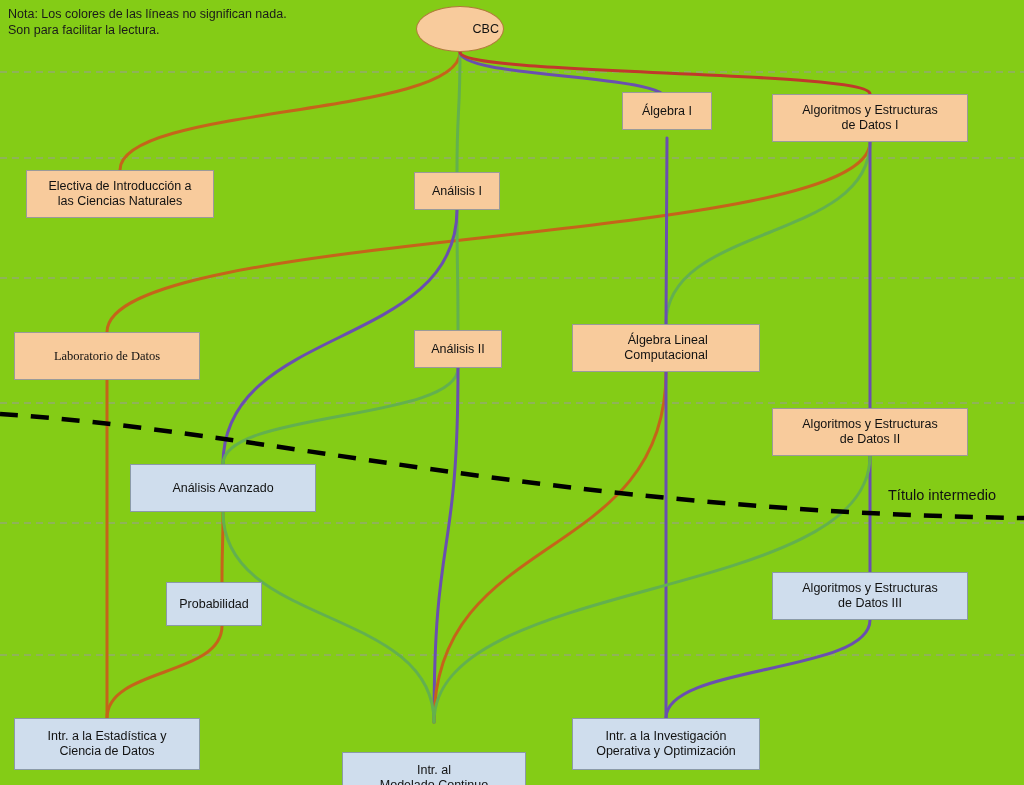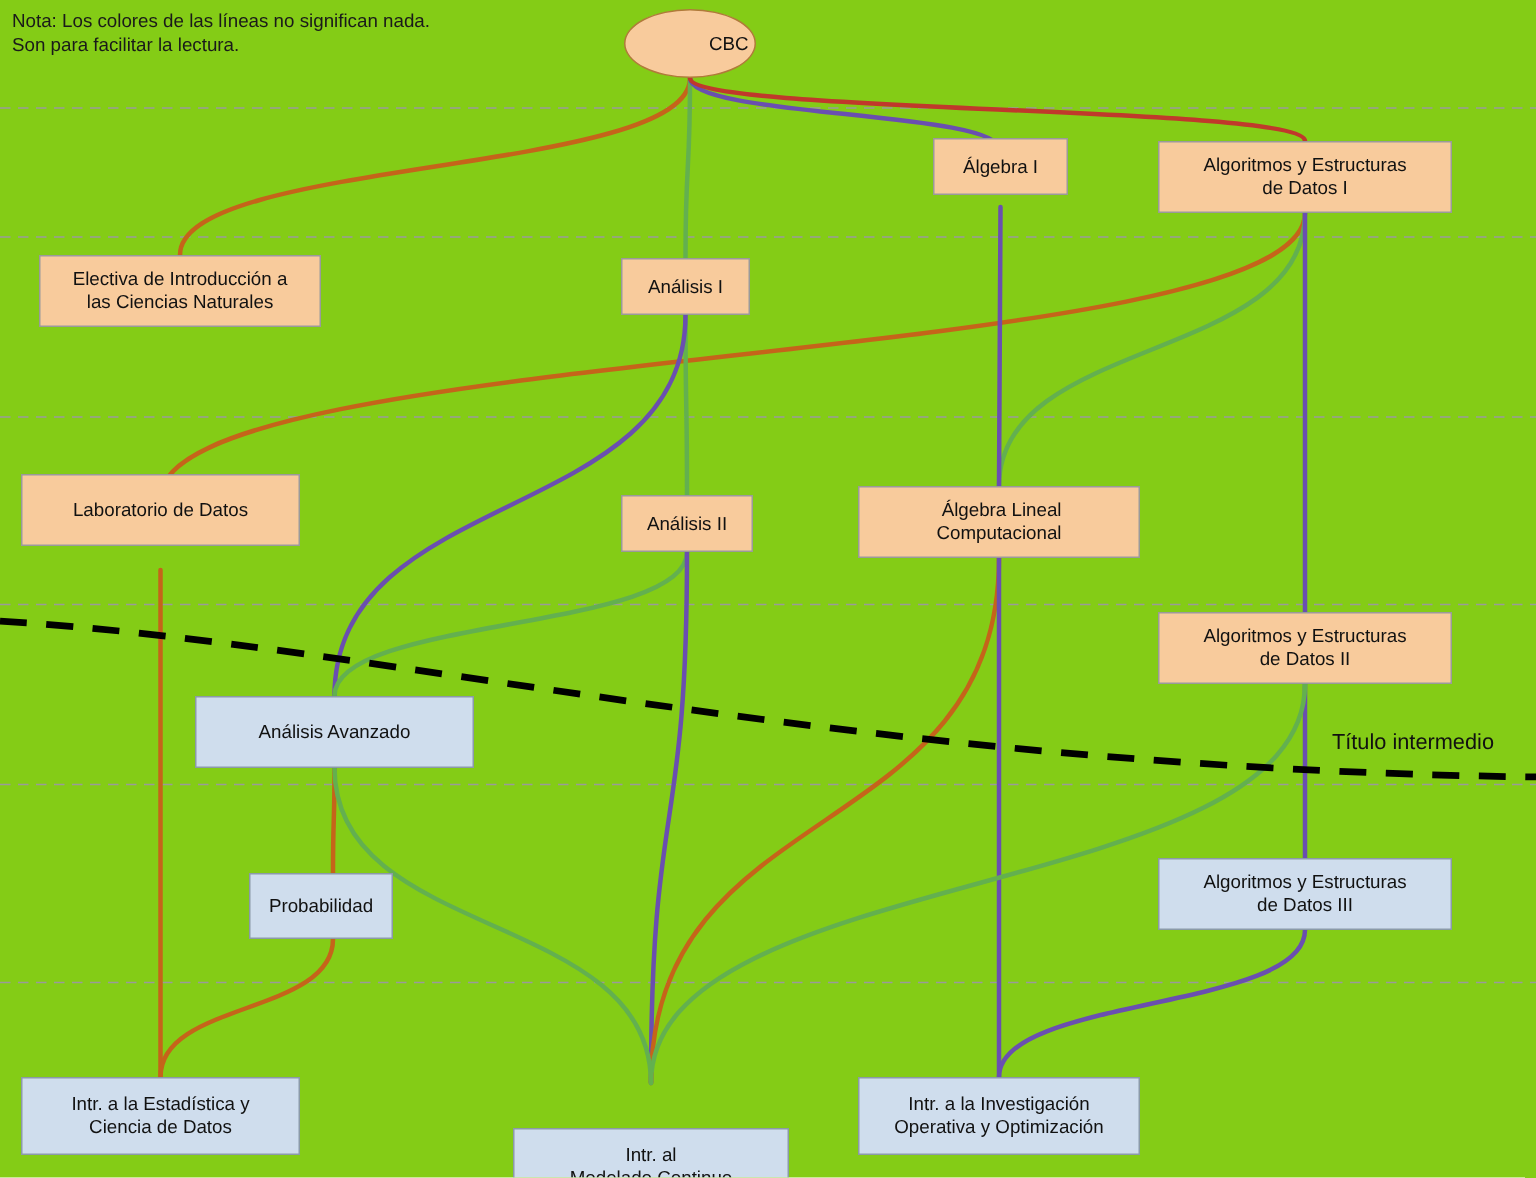--- a/index.html
+++ b/index.html
@@ -122,21 +122,21 @@
   <div class="milestone-label" style="left:888px; top:487px;">Título intermedio</div>
 
   <div id="nodes-layer">
       <div class="node ellipse" style="left: 416px; top: 6px; width: 88px; height: 46px;"><span>CBC</span></div>
       <div class="node orange" style="left: 622px; top: 92px; width: 90px; height: 38px;"><span>Álgebra I</span></div>
       <div class="node orange" style="left: 772px; top: 94px; width: 196px; height: 48px;"><span>Algoritmos y Estructuras
 de Datos I</span></div>
       <div class="node orange" style="left: 26px; top: 170px; width: 188px; height: 48px;"><span>Electiva de Introducción a
 las Ciencias Naturales</span></div>
       <div class="node orange" style="left: 414px; top: 172px; width: 86px; height: 38px;"><span>Análisis I</span></div>
-      <div class="node orange" style="left: 14px; top: 316px; width: 186px; height: 48px;"><span>Laboratorio de Datos</span></div>
+      <div class="node orange" style="left: 14px; top: 332px; width: 186px; height: 48px; font-family: Liberation Serif, serif;"><span>Laboratorio de Datos</span></div>
       <div class="node orange" style="left: 414px; top: 330px; width: 88px; height: 38px;"><span>Análisis II</span></div>
       <div class="node orange" style="left: 572px; top: 324px; width: 188px; height: 48px; text-align: right;"><span>Álgebra Lineal
 Computacional</span></div>
       <div class="node orange" style="left: 772px; top: 408px; width: 196px; height: 48px;"><span>Algoritmos y Estructuras
 de Datos II</span></div>
       <div class="node blue" style="left: 130px; top: 464px; width: 186px; height: 48px;"><span>Análisis Avanzado</span></div>
       <div class="node blue" style="left: 166px; top: 582px; width: 96px; height: 44px;"><span>Probabilidad</span></div>
       <div class="node blue" style="left: 772px; top: 572px; width: 196px; height: 48px;"><span>Algoritmos y Estructuras
 de Datos III</span></div>
       <div class="node blue" style="left: 14px; top: 718px; width: 186px; height: 52px;"><span>Intr. a la Estadística y

